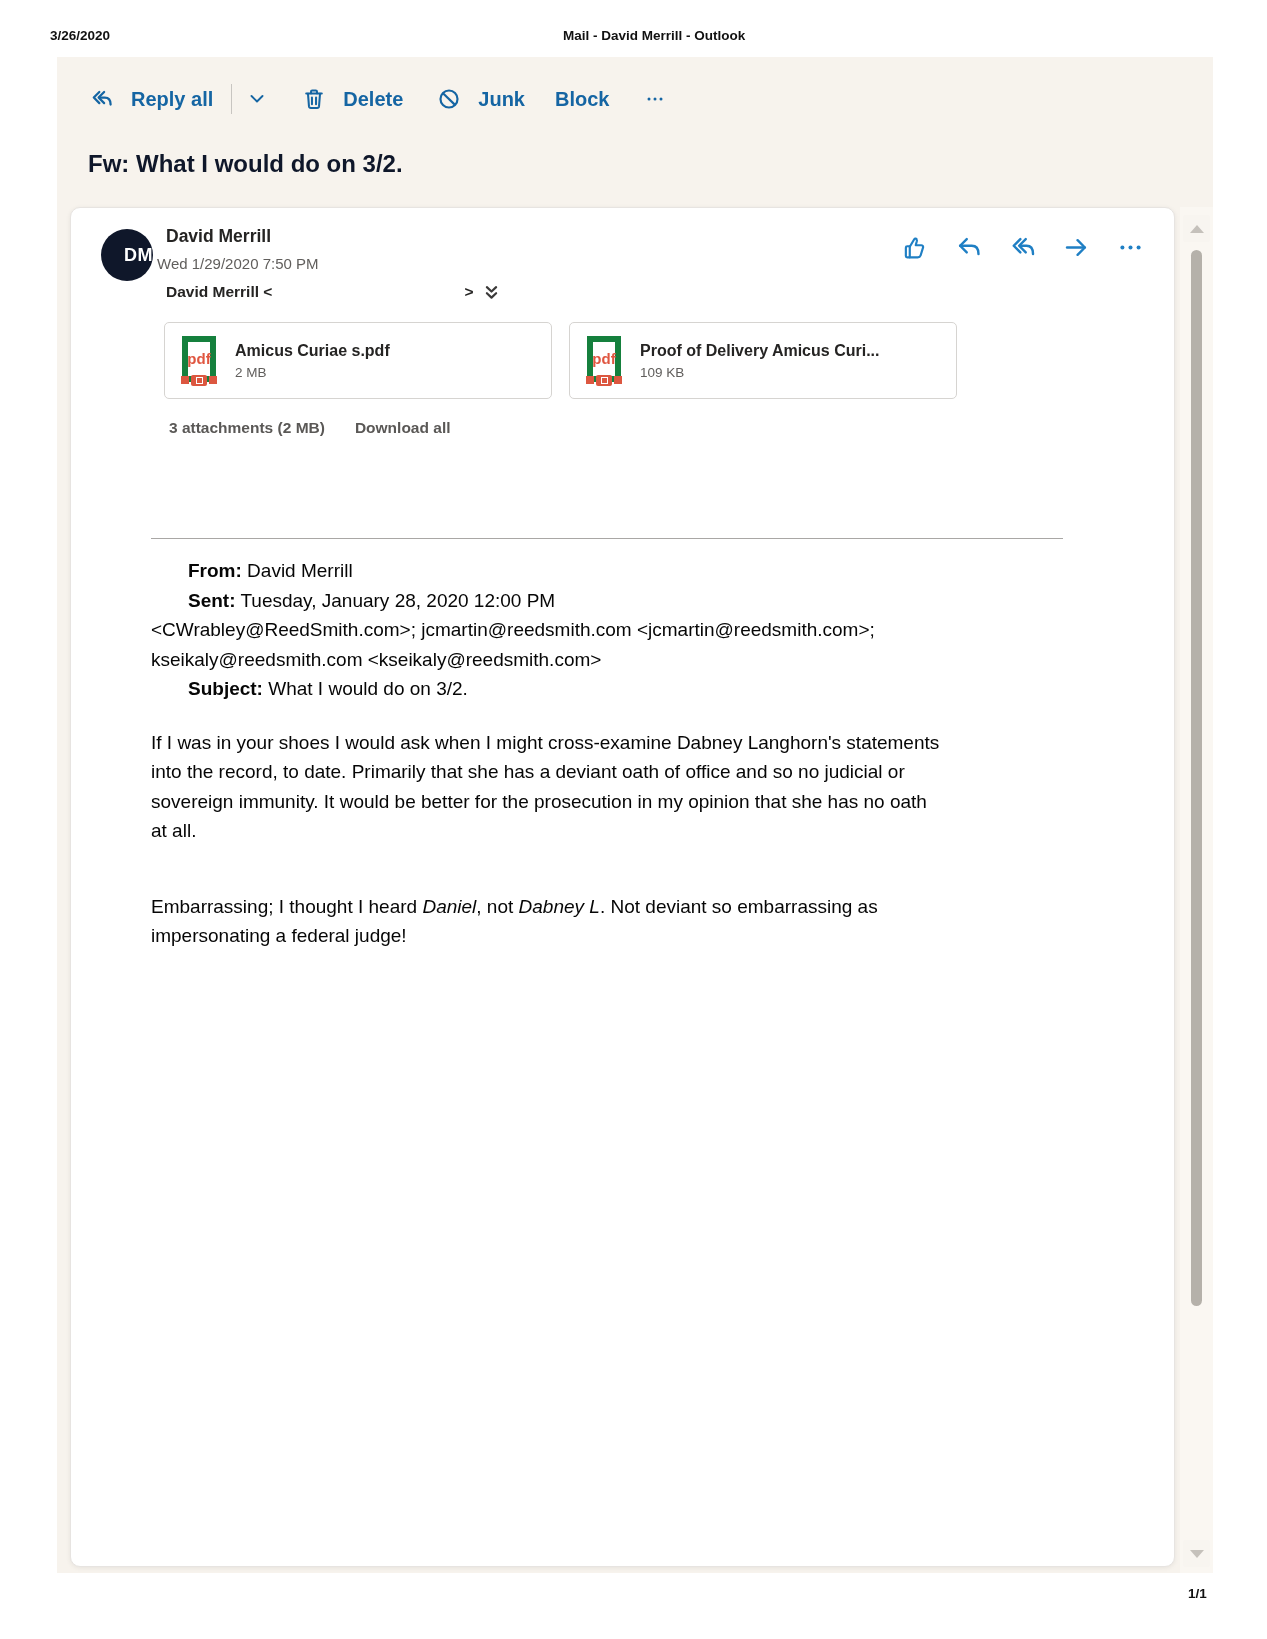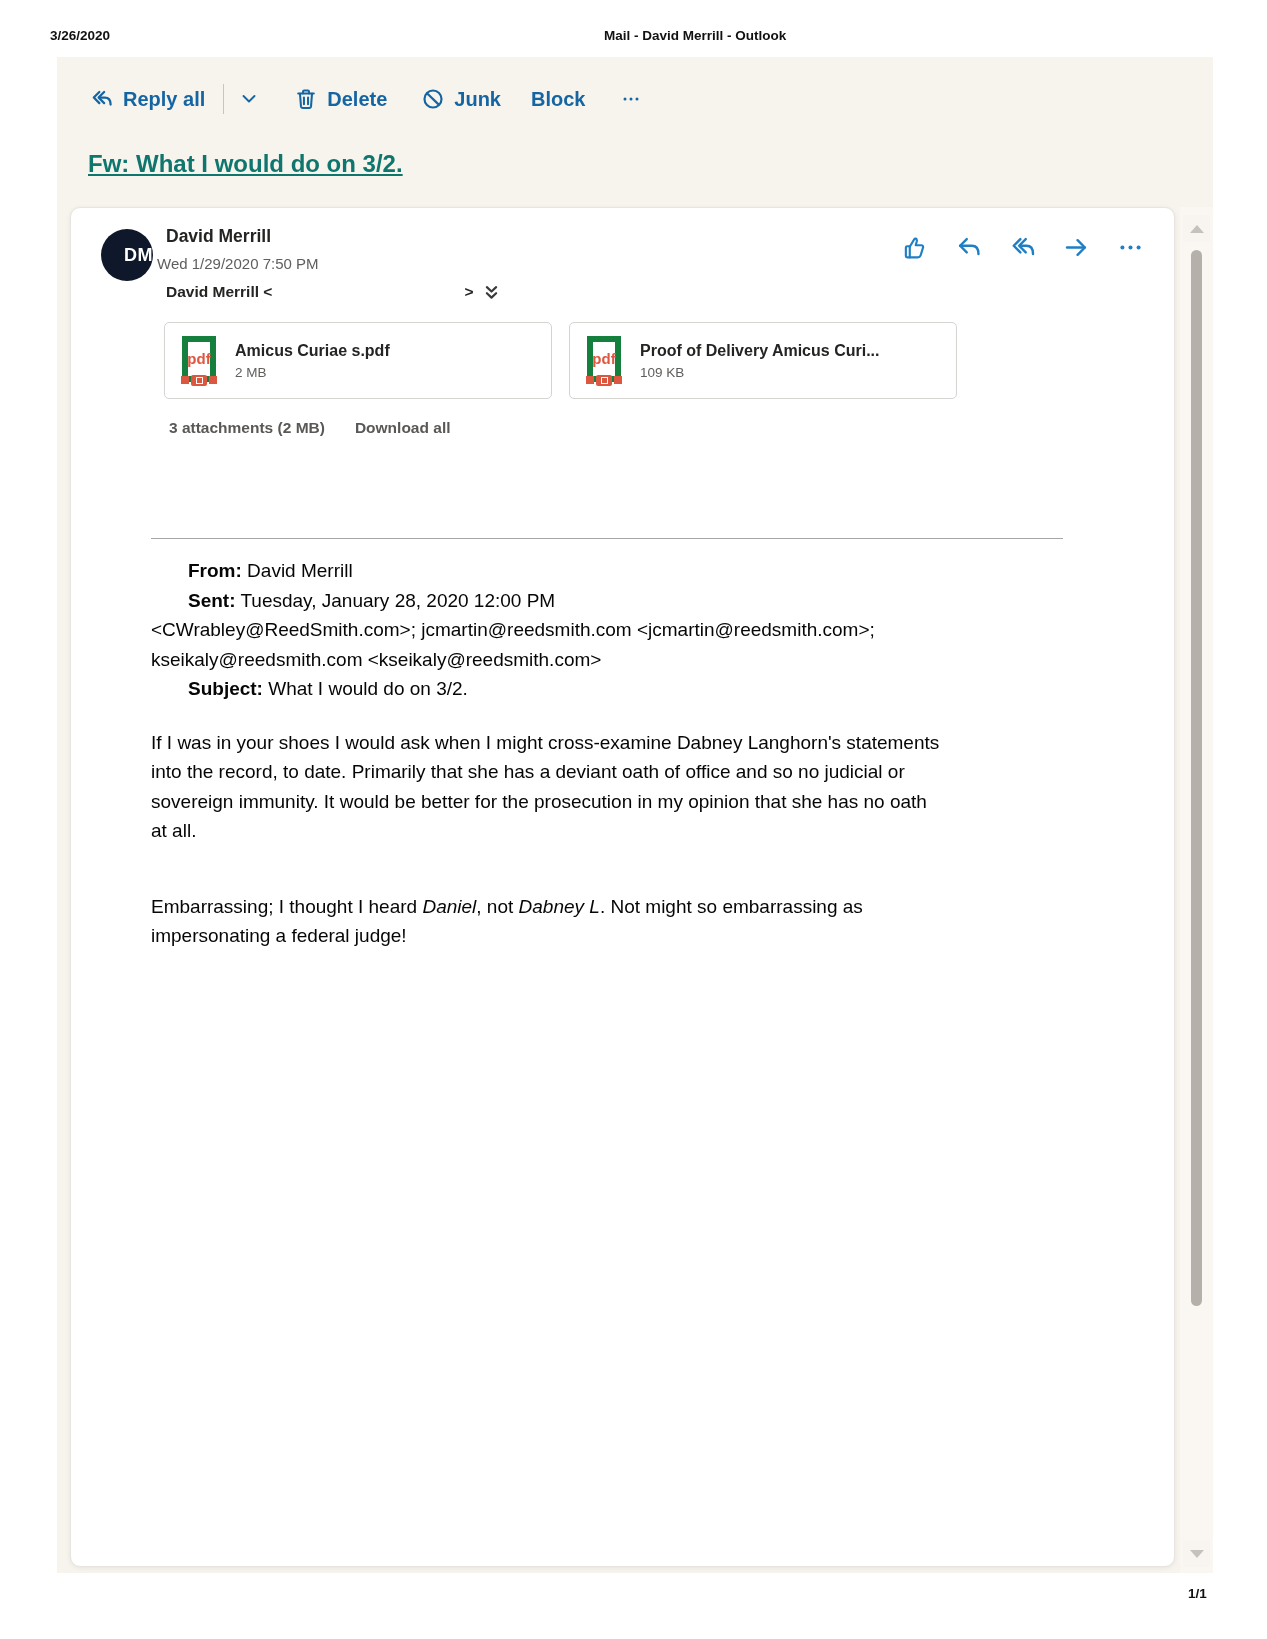--- a/index.html
+++ b/index.html
@@ -3,35 +3,35 @@
 <meta charset="utf-8">
 <title>Mail - David Merrill - Outlook</title>
 <style>
   * { margin:0; padding:0; box-sizing:border-box; }
   html,body { width:1267px; height:1639px; background:#ffffff;
     font-family:"Liberation Sans", sans-serif; }
   .page { position:relative; width:1267px; height:1639px; background:#fff; overflow:hidden; }
 
   
   .print-date { position:absolute; left:50px; top:28px; font-size:13.5px; font-weight:700; color:#111; }
-  .print-title { position:absolute; left:604px; top:28px; font-size:13.5px; font-weight:700; color:#111; }
+  .print-title { position:absolute; left:563px; top:28px; font-size:13.5px; font-weight:700; color:#111; }
   .print-page-num { position:absolute; left:1188px; top:1586px; font-size:13.5px; font-weight:700; color:#111; }
 
   
   .panel { position:absolute; left:57px; top:57px; width:1156px; height:1516px; background:#f7f3ed; }
 
   
   .toolbar { position:absolute; left:31px; top:18px; height:48px; display:flex; align-items:center; color:#1565a3; }
-  .tb-btn { display:flex; align-items:center; gap:9px; background:none; border:none; color:#1565a3;
+  .tb-btn { display:flex; align-items:center; gap:17px; background:none; border:none; color:#1565a3;
     font-family:"Liberation Sans", sans-serif; font-size:20px; font-weight:600; cursor:pointer; }
   .tb-btn svg { display:block; }
   .tb-divider { width:1px; height:30px; background:#c8c5c1; margin:0 14px 0 18px; } .gap30 { width:30px; } .gap34 { width:34px; }
 
   
-  .subject { position:absolute; left:31px; top:93px; font-size:24px; font-weight:700; color:#0f766e;text-decoration:underline; }
+  .subject { position:absolute; left:31px; top:93px; font-size:24px; font-weight:700; color:#0f172a; }
 
   
   .card { position:absolute; left:13px; top:150px; width:1105px; height:1360px; background:#ffffff;
     border:1px solid #e7e4e1; border-radius:10px; box-shadow:0 1px 5px rgba(0,0,0,0.07); }
   .avatar { position:absolute; left:30px; top:21px; width:52px; height:52px; border-radius:50%;
     background:#0f172a; color:#fff; display:flex; align-items:center; justify-content:flex-end;
     font-size:18px; font-weight:700; letter-spacing:0.5px; cursor:pointer; }
   .sender-name { position:absolute; left:95px; top:18px; font-size:17.5px; font-weight:600; color:#252423; }
   .sent-date { position:absolute; left:86px; top:47px; font-size:15px; color:#605e5c; }
   .recipient-line { position:absolute; left:95px; top:75px; font-size:15.5px; font-weight:600; color:#252423;
@@ -268,21 +268,21 @@
           <div><b>Subject:</b><span> What I would do on 3/2.</span></div>
         </div>
         <div class="para para1">
           <div>If I was in your shoes I would ask when I might cross-examine Dabney Langhorn's statements</div>
           <div>into the record, to date. Primarily that she has a deviant oath of office and so no judicial or</div>
           <div>sovereign immunity. It would be better for the prosecution in my opinion that she has no oath</div>
           <div>at all.</div>
         </div>
         <div class="para para2">
           <div>
-            <span>Embarrassing; I thought I heard </span><i>Daniel</i><span>, not </span><i>Dabney L</i><span>. Not might so embarrassing as</span>
+            <span>Embarrassing; I thought I heard </span><i>Daniel</i><span>, not </span><i>Dabney L</i><span>. Not deviant so embarrassing as</span>
           </div>
           <div>impersonating a federal judge!</div>
         </div>
       </div>
     </div>
 
     <div class="scrollbar">
       <div class="scroll-up">
           <span class="tri-up"></span>
         </div>

